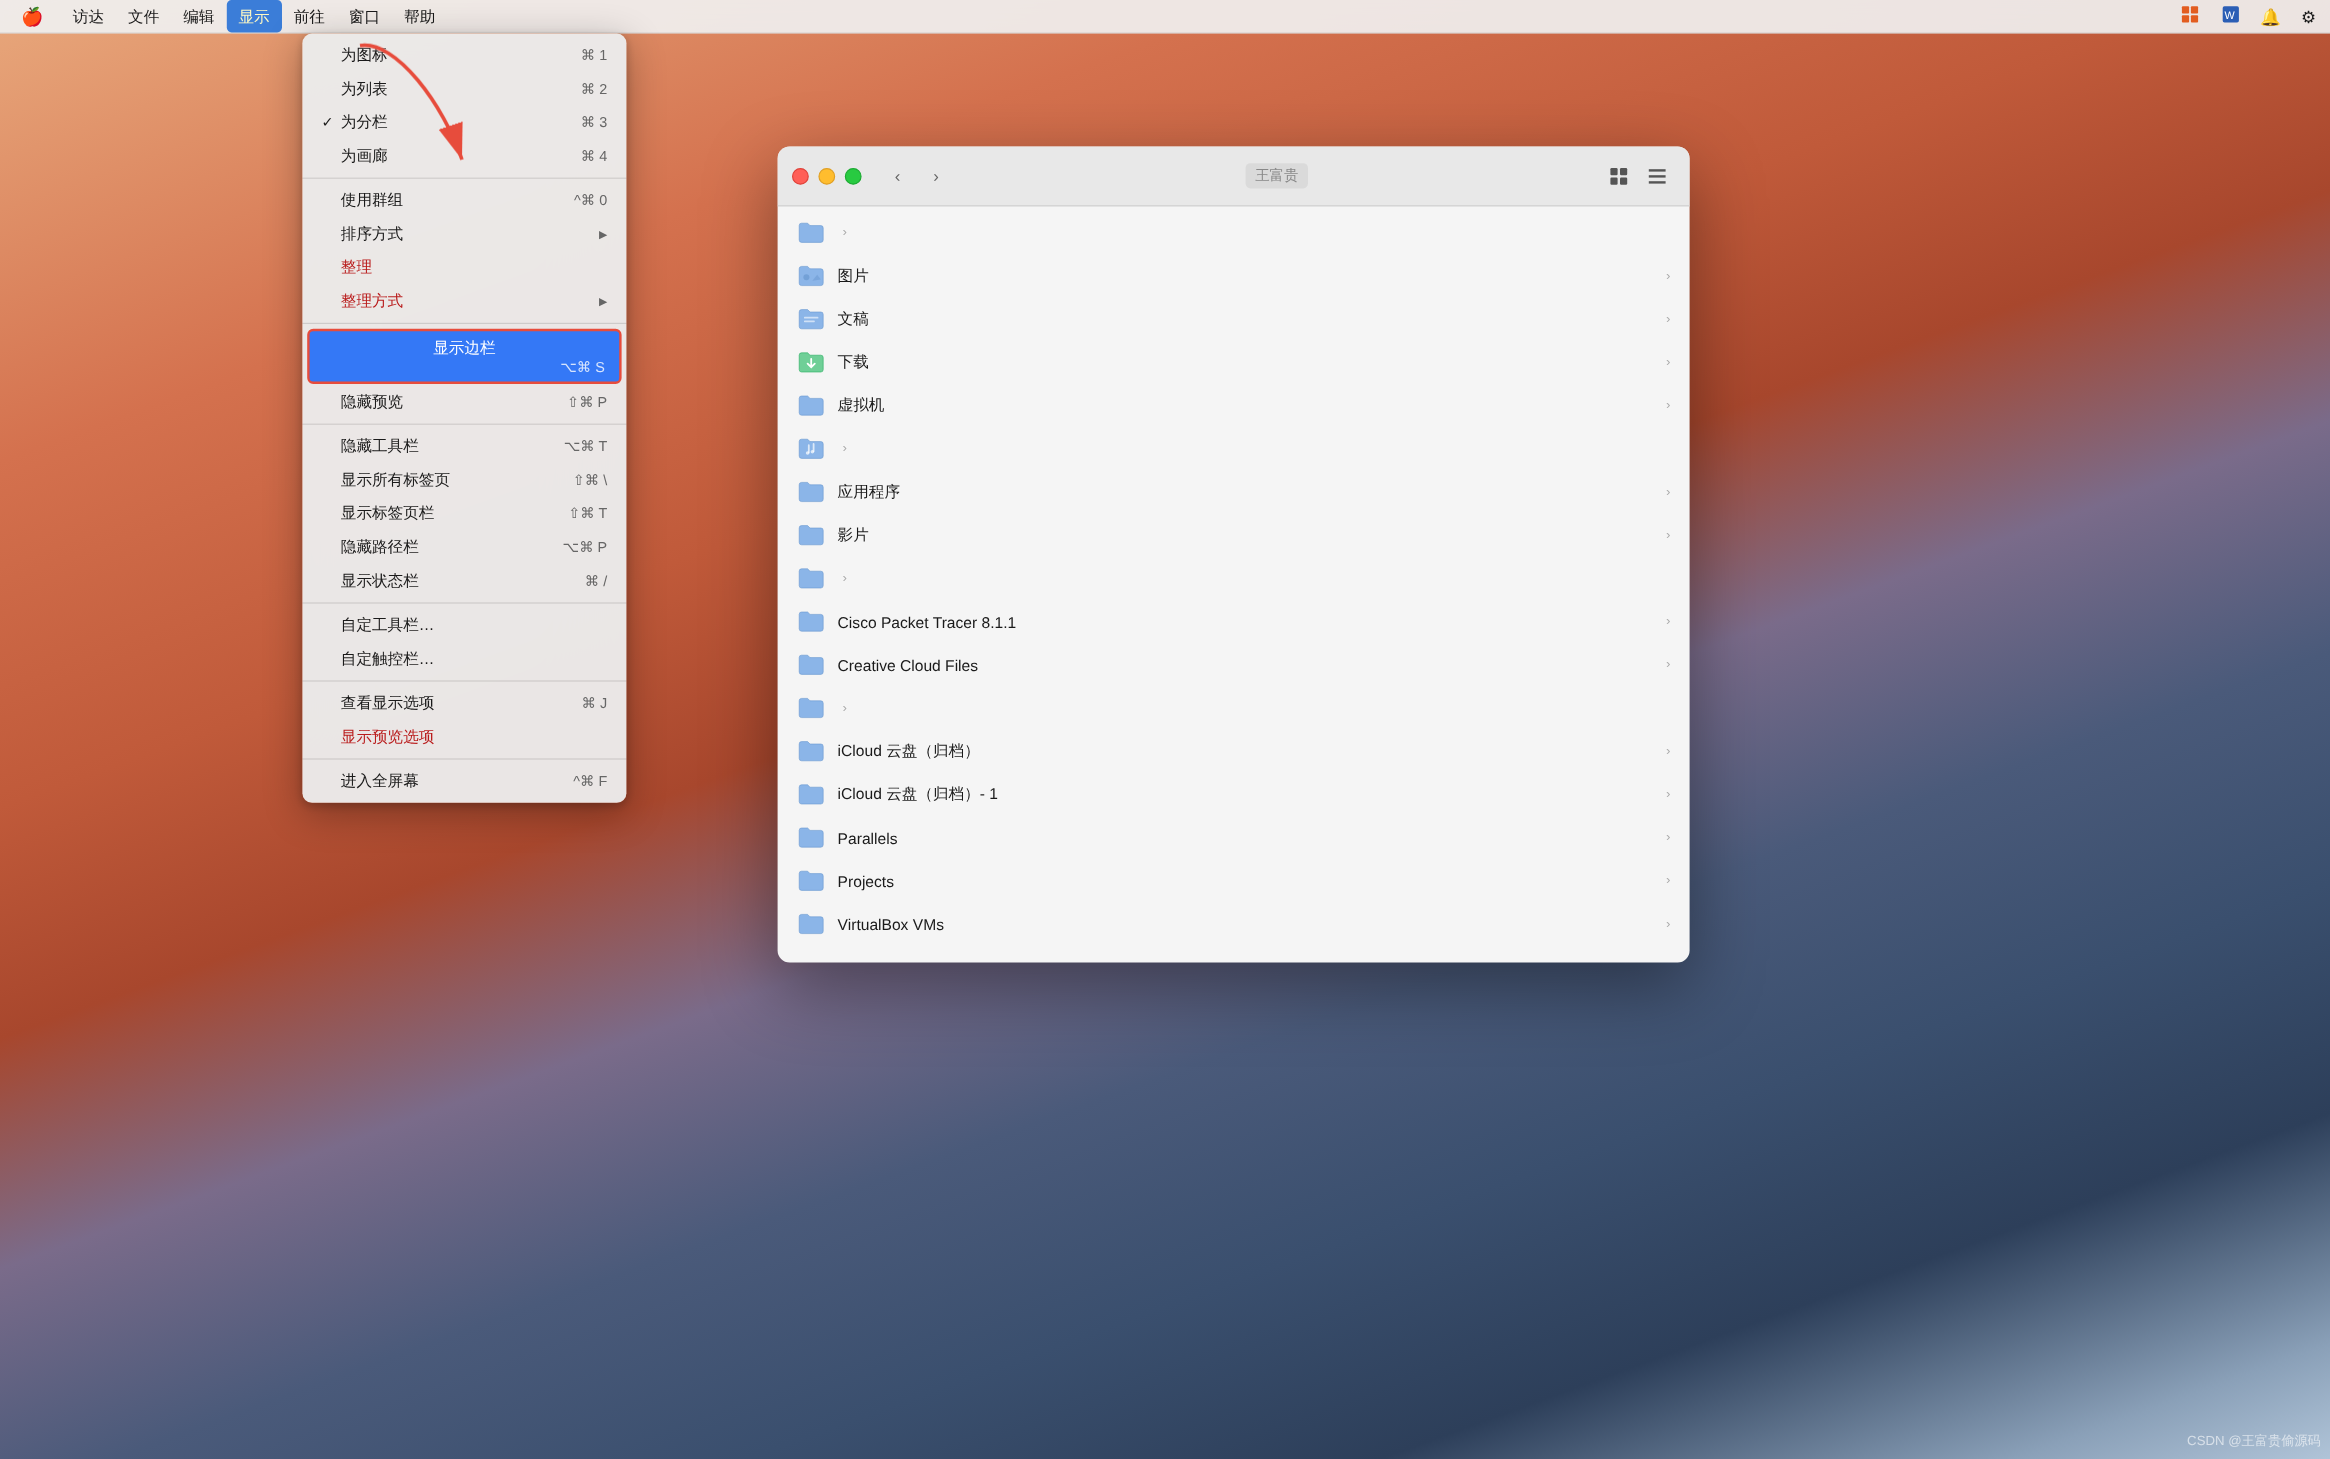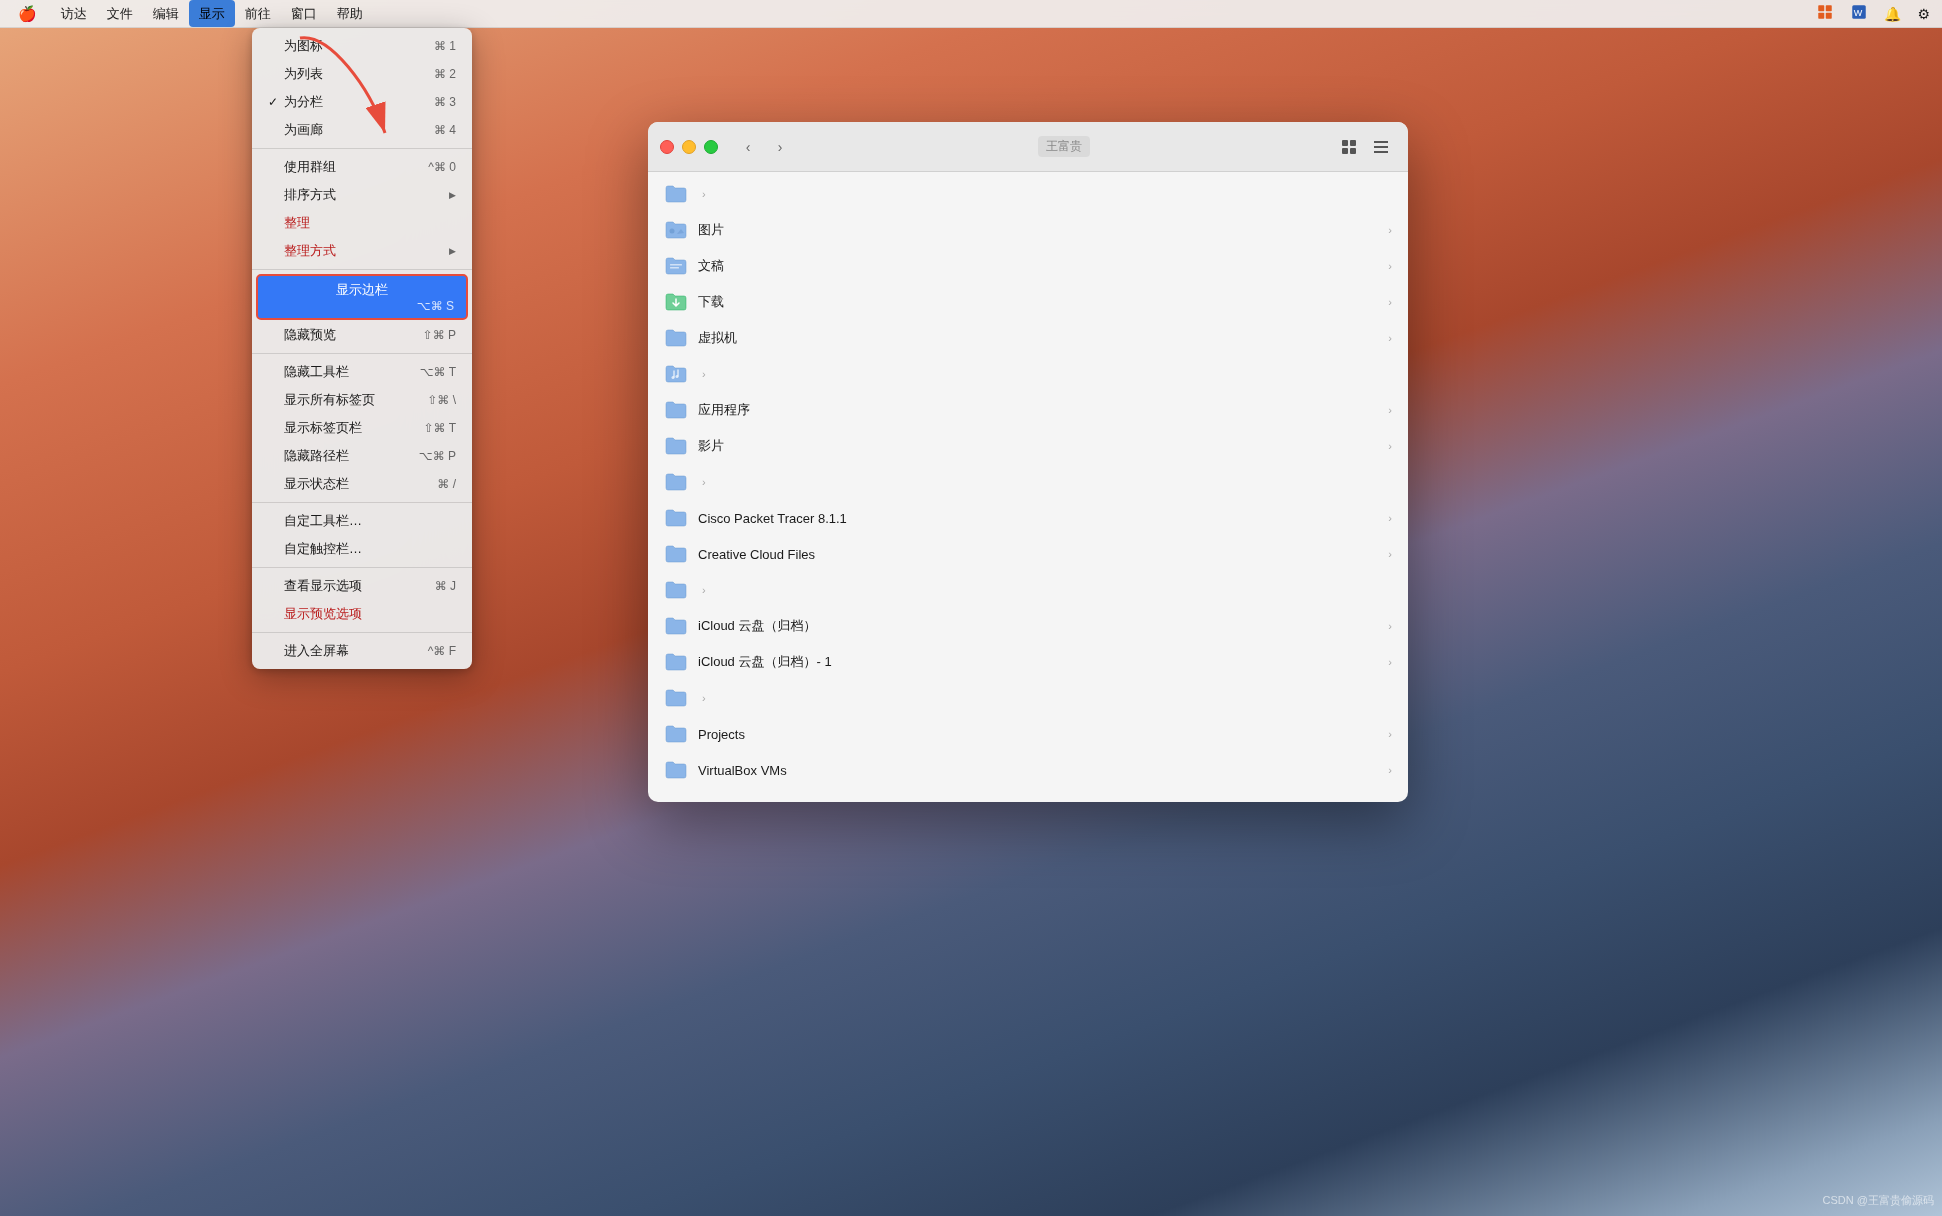--- a/index.html
+++ b/index.html
@@ -38,21 +38,21 @@
       font-size: 13px;
       color: #1a1a1a;
       cursor: pointer;
       height: 100%;
       display: flex;
       align-items: center;
       border-radius: 4px;
     }
     .menubar-item.active {
       background: #3b7dd8;
-      color: #000000;
+      color: #fef9c3;
     }
     .menubar-apple {
       font-size: 15px;
       margin-right: 4px;
     }
     .menubar-right {
       margin-left: auto;
       display: flex;
       align-items: center;
       gap: 8px;
@@ -62,21 +62,21 @@
       color: #1a1a1a;
       cursor: pointer;
       padding: 2px 4px;
     }
 
     
     .dropdown-menu {
       position: absolute;
       top: 28px;
       left: 252px;
-      width: 220px;
+      width: 270px;
       background: rgba(235, 235, 235, 0.97);
       backdrop-filter: blur(30px);
       border-radius: 8px;
       box-shadow: 0 8px 32px rgba(0,0,0,0.3), 0 2px 8px rgba(0,0,0,0.2);
       z-index: 200;
       padding: 4px 0;
       font-size: 13px;
     }
     .menu-item {
       display: flex;
@@ -644,20 +644,21 @@
         <span class="file-name">iCloud 云盘（归档）- 1</span>
         <span class="file-chevron">›</span>
       </div>
 
       <div class="file-row">
         <div class="file-icon folder-icon">
           <svg viewBox="0 0 24 20" fill="none">
             <path d="M2 4 Q2 2 4 2 L9 2 L11 4 L20 4 Q22 4 22 6 L22 16 Q22 18 20 18 L4 18 Q2 18 2 16 Z" fill="#8bb5e8" stroke="#6a98d0" stroke-width="0.5"></path>
           </svg>
         </div>
+        <span class="file-name">Parallels</span>
         <span class="file-chevron">›</span>
       </div>
 
       <div class="file-row">
         <div class="file-icon folder-icon">
           <svg viewBox="0 0 24 20" fill="none">
             <path d="M2 4 Q2 2 4 2 L9 2 L11 4 L20 4 Q22 4 22 6 L22 16 Q22 18 20 18 L4 18 Q2 18 2 16 Z" fill="#8bb5e8" stroke="#6a98d0" stroke-width="0.5"></path>
           </svg>
         </div>
         <span class="file-name">Projects</span>

